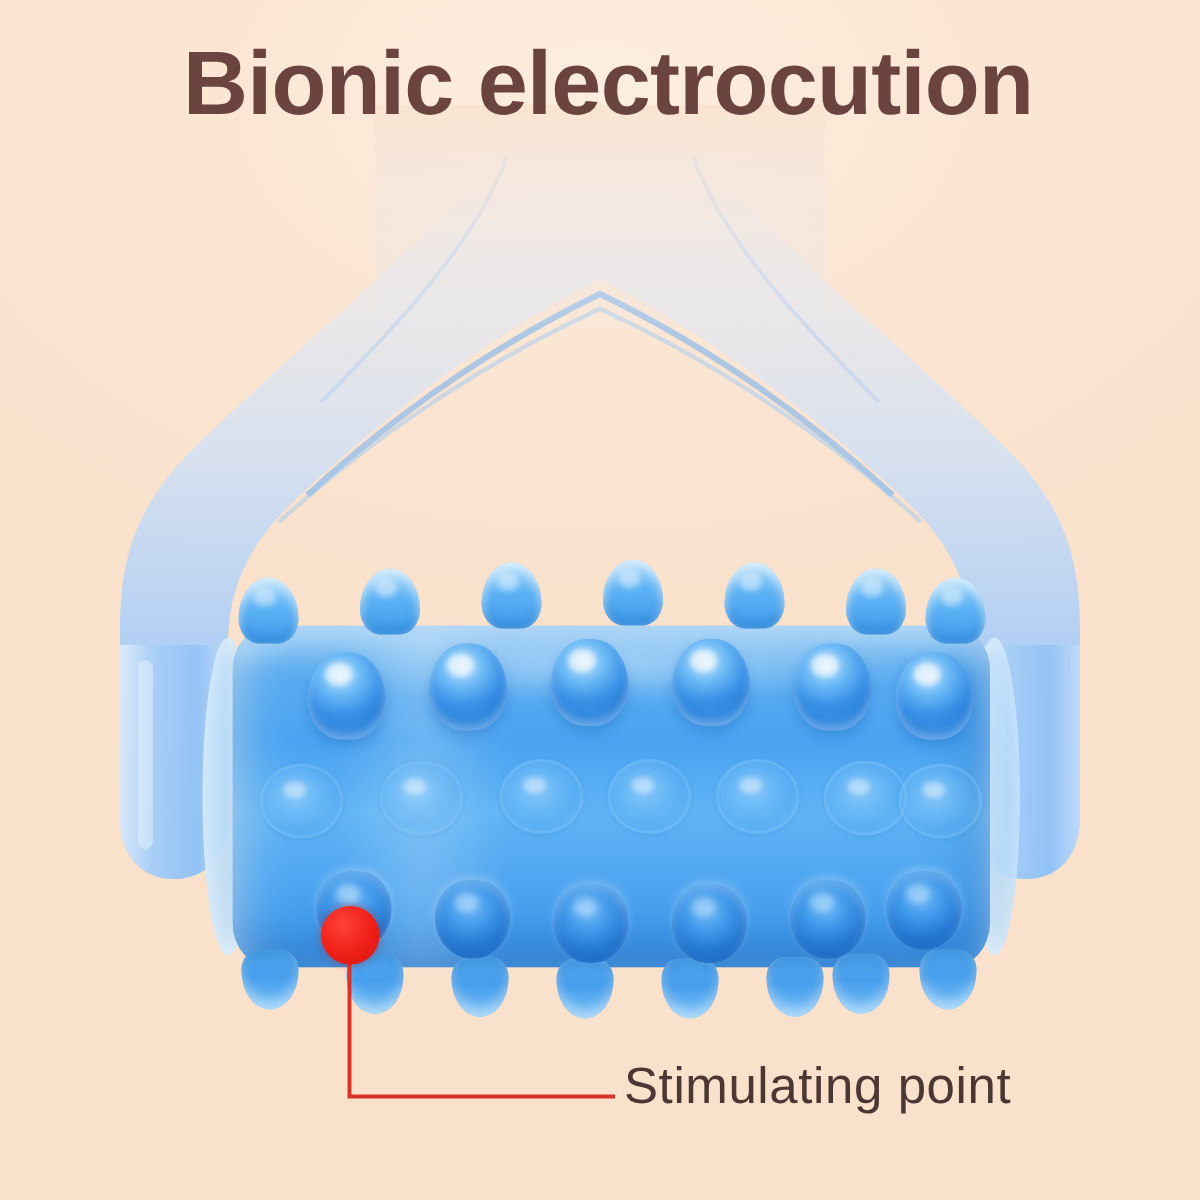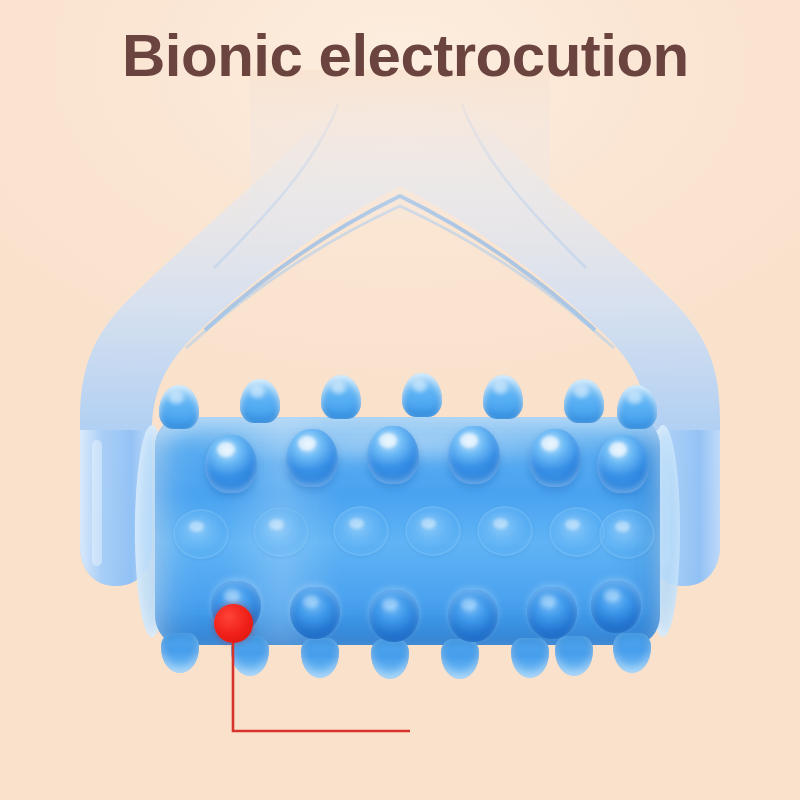--- a/index.html
+++ b/index.html
@@ -411,17 +411,18 @@
     <div class="bump-low" style="left:372px; top:170px;"></div>
     <div class="bump-low" style="left:436px; top:164px;"></div>
   </div>
 
   <div id="stim-dot"></div>
 
   <svg id="leader">
     <path d="M 233 632 L 233 731 L 410 731" fill="none" stroke="#d8332a" stroke-width="2.6"></path>
   </svg>
 
+  <div id="stim-label">Stimulating point</div>
 
   <div id="title">Bionic electrocution</div>
 
 
 </div>
 
 </body></html>

